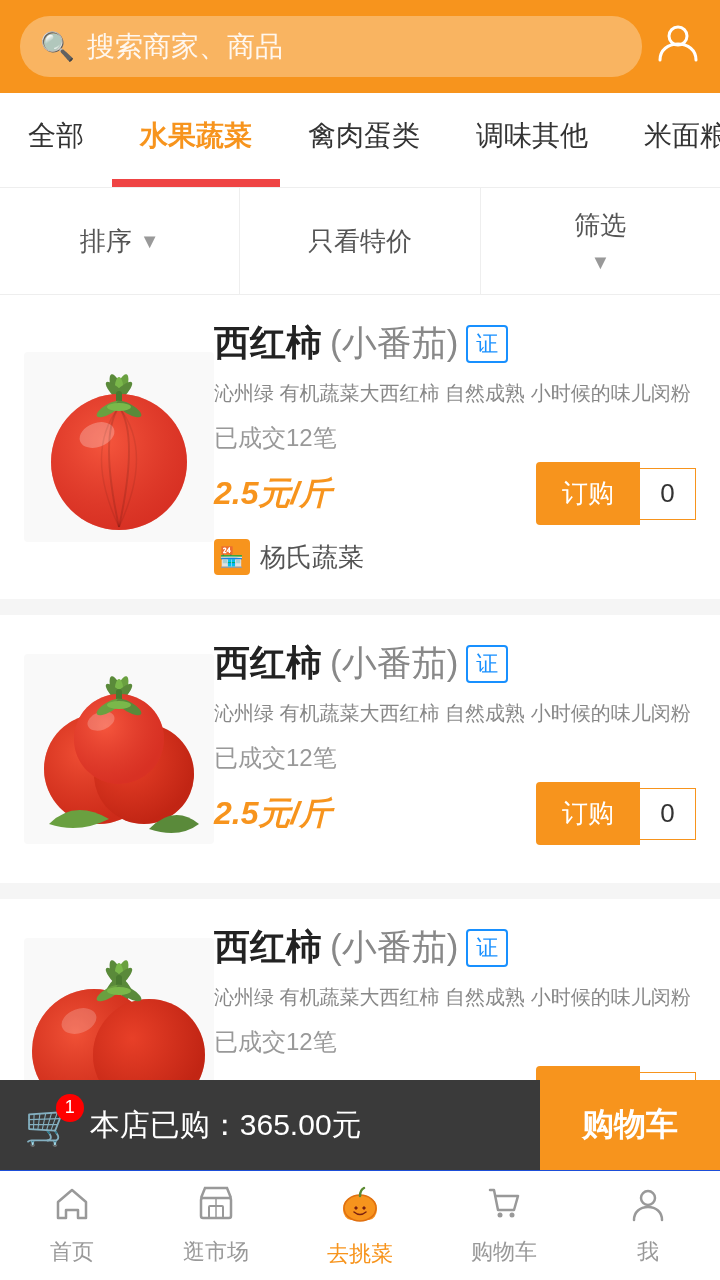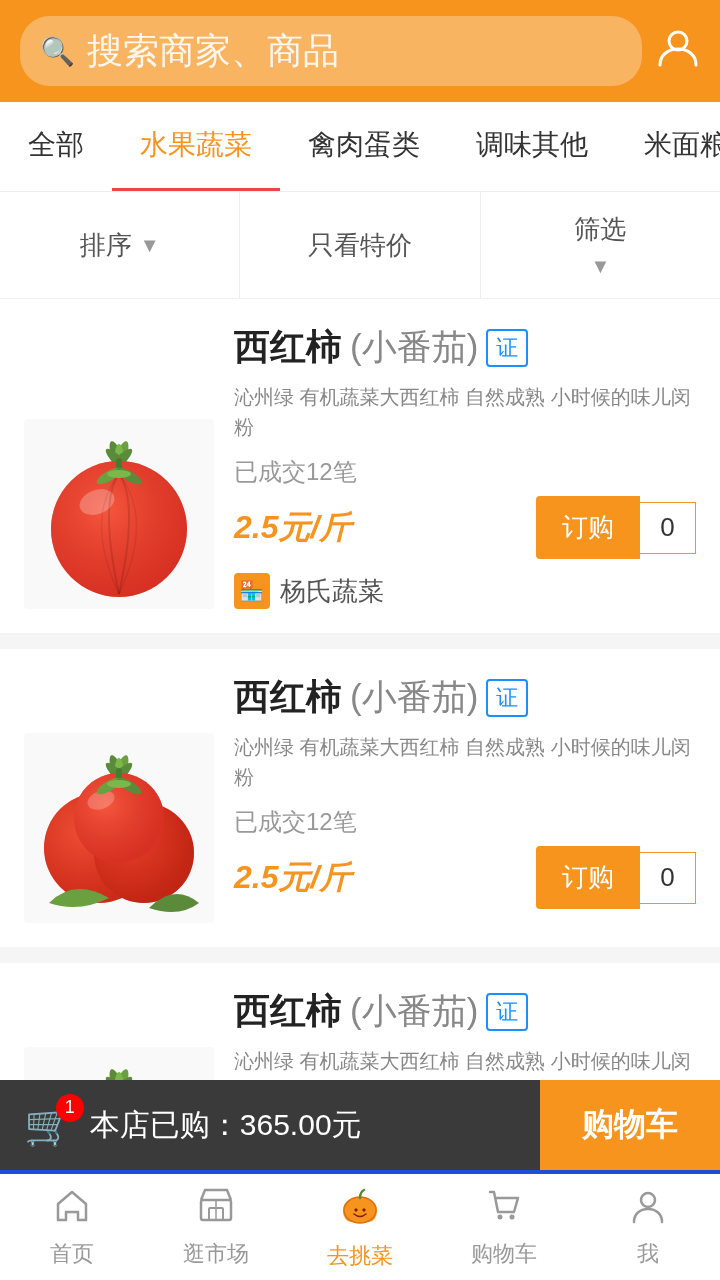--- a/index.html
+++ b/index.html
@@ -3,39 +3,39 @@
   <meta charset="utf-8">
   <meta name="viewport" content="width=720px">
   <style>
     * { box-sizing: border-box; margin: 0; padding: 0; }
     body { width: 720px; font-family: -apple-system, "PingFang SC", "Microsoft YaHei", sans-serif; background: #f5f5f5; overflow-x: hidden; }
 
     
     .header { background: #f7941d; padding: 16px 20px; display: flex; align-items: center; gap: 14px; }
     .search-bar { flex: 1; background: rgba(255,255,255,0.3); border-radius: 30px; display: flex; align-items: center; padding: 14px 20px; gap: 12px; }
     .search-bar span { color: white; font-size: 28px; }
-    .search-bar input { background: transparent; border: none; outline: none; color: white; font-size: 36px; width: 100%; }
+    .search-bar input { background: transparent; border: none; outline: none; color: white; font-size: 28px; width: 100%; }
     .search-bar input::placeholder { color: rgba(255,255,255,0.9); }
     .user-icon { color: white; font-size: 40px; }
 
     
     .category-tabs { background: white; display: flex; border-bottom: 1px solid #eee; overflow-x: auto; }
     .category-tabs::-webkit-scrollbar { display: none; }
     .cat-item { padding: 24px 28px; font-size: 28px; color: #333; white-space: nowrap; cursor: pointer; flex-shrink: 0; }
-    .cat-item.active { color: #f7941d; border-bottom: 3px solid #ef4444; font-weight: 400; }
+    .cat-item.active { color: #f7941d; border-bottom: 8px solid #ef4444; font-weight: 700; }
 
     
     .filter-bar { background: white; display: flex; border-bottom: 1px solid #eee; }
     .filter-item { flex: 1; display: flex; align-items: center; justify-content: center; padding: 20px 0; font-size: 26px; color: #555; cursor: pointer; gap: 8px; border-right: 1px solid #eee; }
     .filter-item:last-child { border-right: none; flex-direction: column; }
     .filter-arrow { font-size: 20px; color: #999; }
 
     
     .product-list { background: #f5f5f5; }
-    .product-card { background: white; margin-bottom: 16px; display: flex; padding: 24px; gap: 20px; align-items: flex-end; }
+    .product-card { background: white; margin-bottom: 16px; display: flex; padding: 24px; align-items: center; }
     .product-img { width: 190px; height: 190px; flex-shrink: 0; overflow: hidden; border-radius: 4px; background: #f9f9f9; display: flex; align-items: center; justify-content: center; }
     .tomato-svg { width: 180px; height: 180px; }
     .product-info { flex: 1; }
     .product-title-row { display: flex; align-items: center; gap: 8px; margin-bottom: 10px; flex-wrap: wrap; }
     .product-name { font-size: 36px; font-weight: bold; color: #222; }
     .product-sub { font-size: 35px; color: #888; }
     .cert-badge { border: 2px solid #1890ff; color: #1890ff; font-size: 22px; padding: 2px 8px; border-radius: 4px; }
     .product-desc { font-size: 20px; color: #888; line-height: 1.5; margin-bottom: 14px; }
     .product-sold { font-size: 24px; color: #999; margin-bottom: 8px; }
     .product-price-row { display: flex; align-items: center; justify-content: space-between; margin-bottom: 14px; }
@@ -51,21 +51,21 @@
     
     .cart-bar { position: fixed; bottom: 110px; left: 0; width: 720px; height: 90px; display: flex; z-index: 100; }
     .cart-info { background: #3a3a3a; flex: 1; display: flex; align-items: center; padding: 0 24px; gap: 16px; }
     .cart-icon-wrap { position: relative; }
     .cart-icon { font-size: 40px; color: white; }
     .cart-badge { position: absolute; top: -8px; right: -10px; background: red; color: white; font-size: 18px; border-radius: 50%; width: 28px; height: 28px; display: flex; align-items: center; justify-content: center; }
     .cart-amount { color: white; font-size: 30px; }
     .cart-btn { background: #f7941d; width: 180px; display: flex; align-items: center; justify-content: center; color: white; font-size: 32px; font-weight: bold; cursor: pointer; }
 
     
-    .bottom-nav { position: fixed; bottom: 0; left: 0; width: 720px; height: 110px; background: white; border-top: 4px solid #1d4ed8; display: flex; z-index: 100; }
+    .bottom-nav { position: fixed; bottom: 0; left: 0; width: 720px; height: 110px; background: white; border-top: 1px solid #1d4ed8; display: flex; z-index: 100; }
     .nav-item { flex: 1; display: flex; flex-direction: column; align-items: center; justify-content: center; gap: 6px; cursor: pointer; }
     .nav-icon { font-size: 38px; color: #999; }
     .nav-icon.active { color: #f7941d; }
     .nav-label { font-size: 22px; color: #999; }
     .nav-label.active { color: #f7941d; }
 
     
     .spacer { height: 220px; }
   </style>
 </head>

